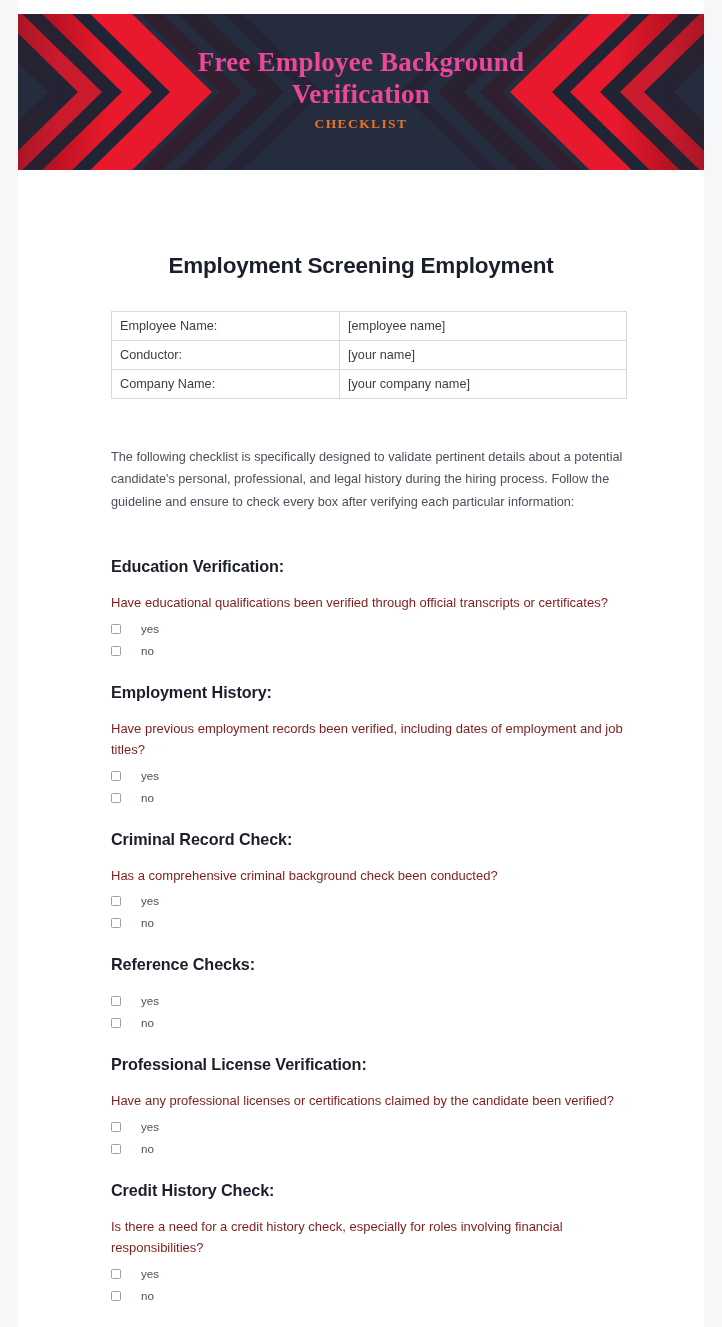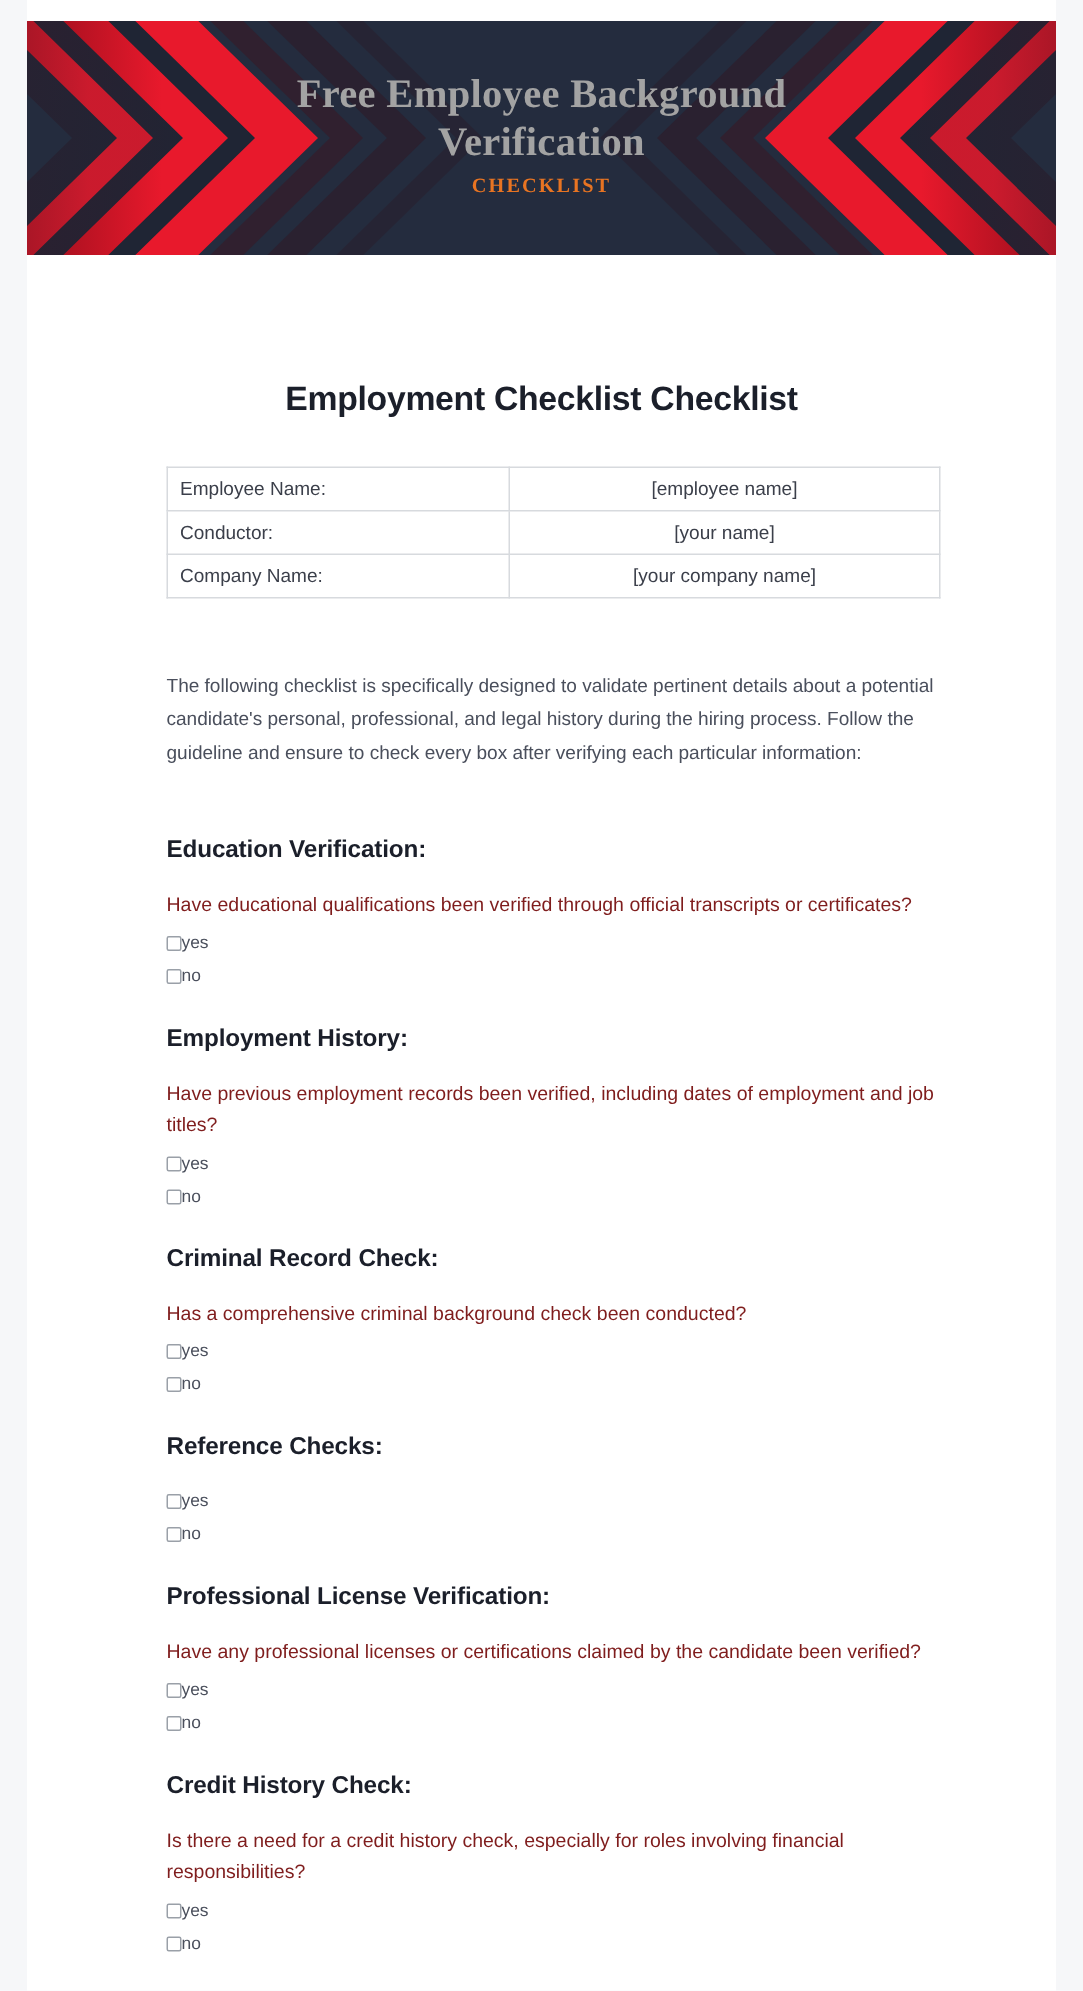--- a/index.html
+++ b/index.html
@@ -50,21 +50,21 @@
     left: 0; right: 0;
     top: 32px;
     text-align: center;
     z-index: 3;
   }
   .banner-title {
     font-family: "Liberation Serif", serif;
     font-weight: 700;
     font-size: 27px;
     line-height: 32px;
-    color: #a3a3a3;
+    color: #ec4899;
     letter-spacing: .2px;
     padding: 0 140px;
   }
   .banner-sub {
     font-family: "Liberation Serif", serif;
     font-weight: 700;
     font-size: 13.5px;
     letter-spacing: 1.4px;
     color: #e87422;
     margin-top: 6px;
@@ -94,21 +94,21 @@
   }
   table.info td {
     border: 1px solid #d7dade;
     height: 29px;
     padding: 0 8px;
     font-size: 12.7px;
     color: #3b3f4a;
     vertical-align: middle;
   }
   td.lbl  { width: 228px; }
-  td.val  { width: 287px; color: #55595f; text-align: center; }
+  td.val  { width: 287px; color: #55595f; }
 
   
   .intro {
     margin-top: 47px;
     width: 520px;
     font-size: 12.7px;
     line-height: 22.4px;
     color: #4a4f5c;
   }
 
@@ -129,21 +129,21 @@
     font-size: 13px;
     line-height: 21.5px;
     color: #7f1d1d;
     width: 520px;
     margin-bottom: 4px;
   }
 
   .opt {
     display: flex;
     align-items: center;
-    gap: 0;
+    gap: 20px;
     height: 22px;
   }
   .cbox {
     width: 10px;
     height: 10px;
     border: 1px solid #9aa0a8;
     border-radius: 1.5px;
     background: #fff;
     flex: none;
   }
@@ -200,21 +200,21 @@
       </svg>
 
       <div class="banner-text">
         <div class="banner-title">Free Employee Background Verification</div>
         <div class="banner-sub">CHECKLIST</div>
       </div>
     </div>
 
     <div class="content">
 
-      <h1 class="doc-title">Employment Checklist Checklist</h1>
+      <h1 class="doc-title">Employment Screening Employment</h1>
 
       <table class="info">
         <tbody>
           <tr>
             <td class="lbl">Employee Name:</td>
             <td class="val">[employee name]</td>
           </tr>
           <tr>
             <td class="lbl">Conductor:</td>
             <td class="val">[your name]</td>

